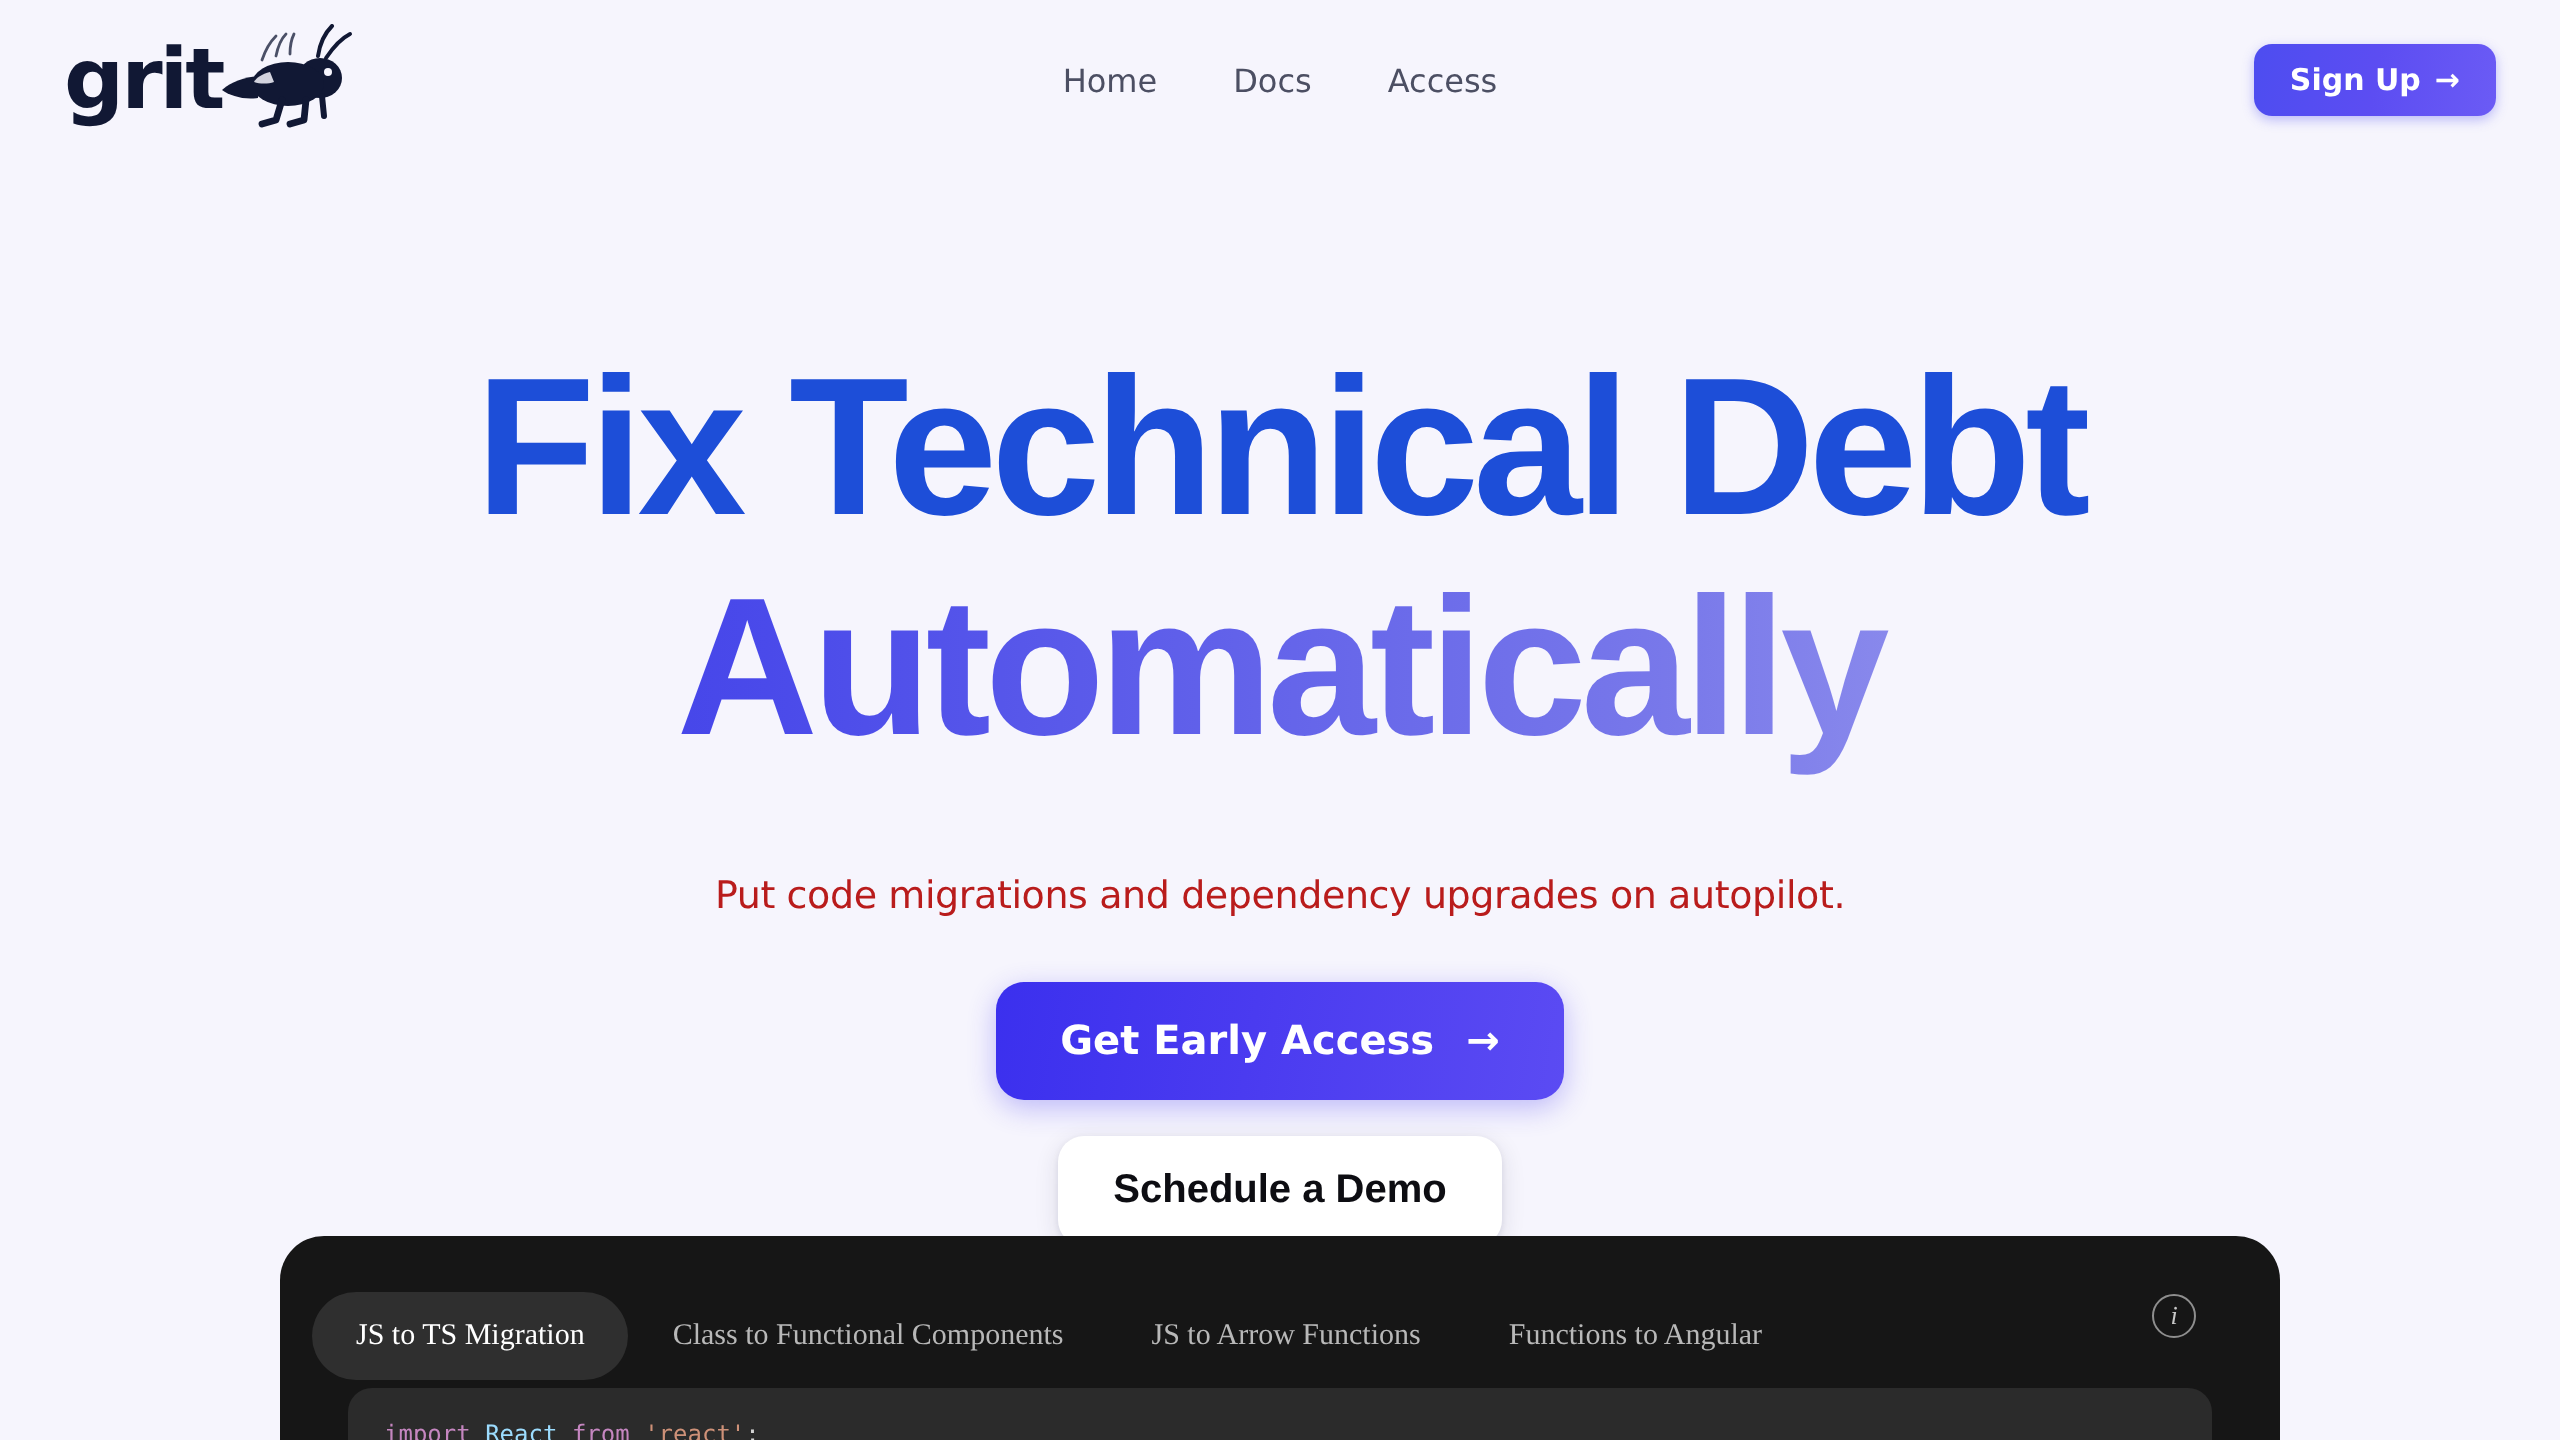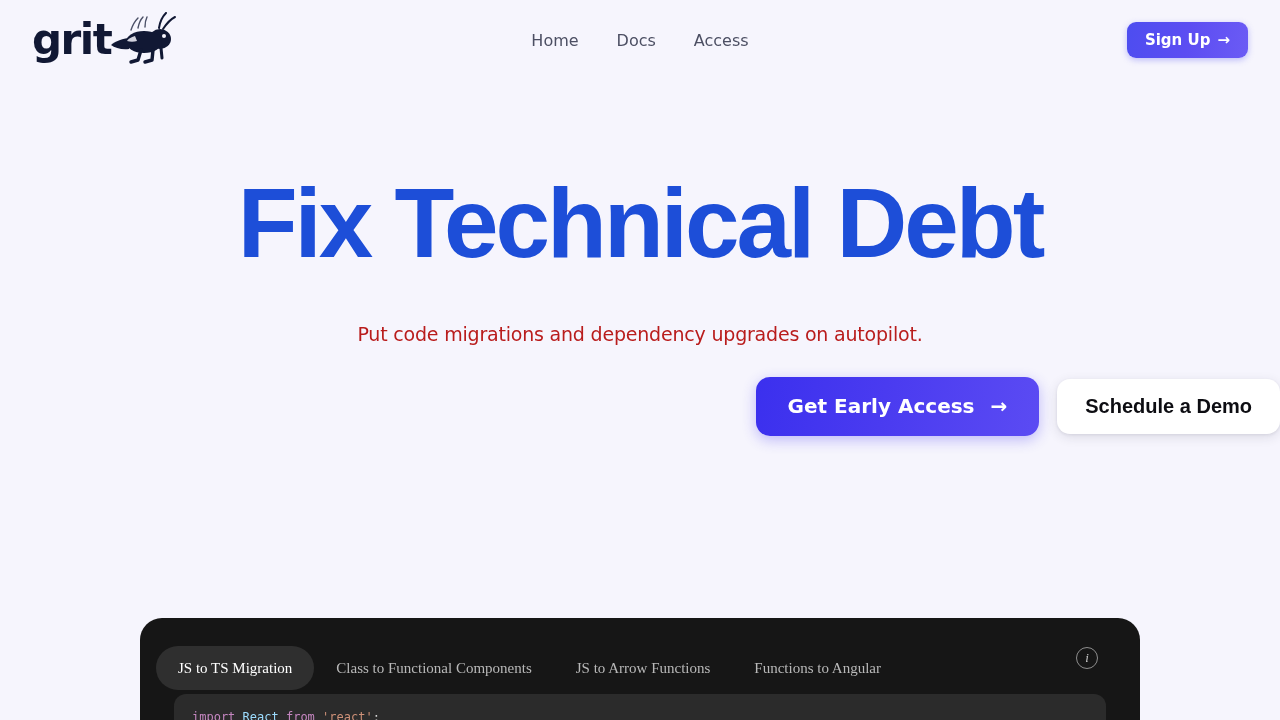--- a/index.html
+++ b/index.html
@@ -122,20 +122,21 @@
     font-family: "DejaVu Sans", sans-serif;
     letter-spacing: -0.2px;
   }
 
   .cta-row {
     margin-top: 32px;
     display: flex;
     justify-content: flex-end;
     align-items: center;
     gap: 18px;
+    flex-direction: column;
   }
 
   .cta-primary {
     height: 59px;
     padding: 0 32px;
     border: none;
     border-radius: 14px;
     background: linear-gradient(100deg, #3b30ee 0%, #4a3bf0 45%, #5b4bf3 100%);
     color: #ffffff;
     font-size: 20px;
@@ -284,20 +285,21 @@
   <button class="signup-btn">
     <span>Sign Up</span>
     <span class="arrow-icon">→</span>
   </button>
 
 </div>
 
 <div class="hero">
 
   <h1 class="headline-1">Fix Technical Debt</h1>
+  <h1 class="headline-2">Automatically</h1>
 
   <p class="subtitle">Put code migrations and dependency upgrades on autopilot.</p>
 
   <div class="cta-row">
     <button class="cta-primary">
       <span>Get Early Access</span>
       <span class="arrow-icon">→</span>
     </button>
     <button class="cta-secondary">Schedule a Demo</button>
   </div>

